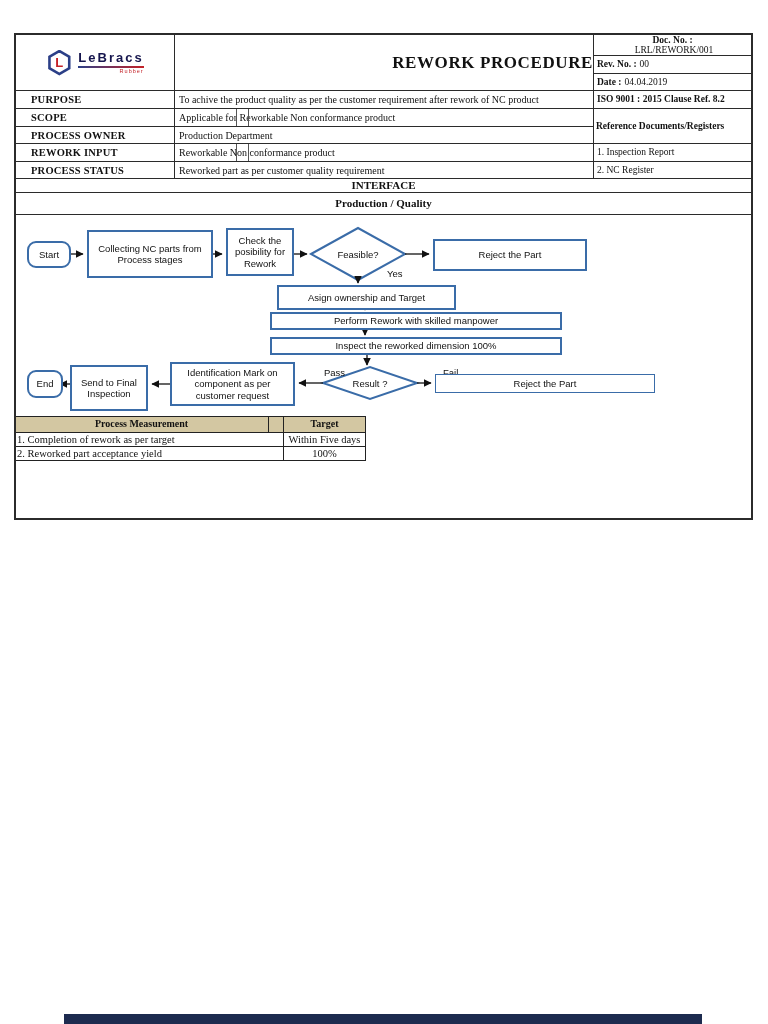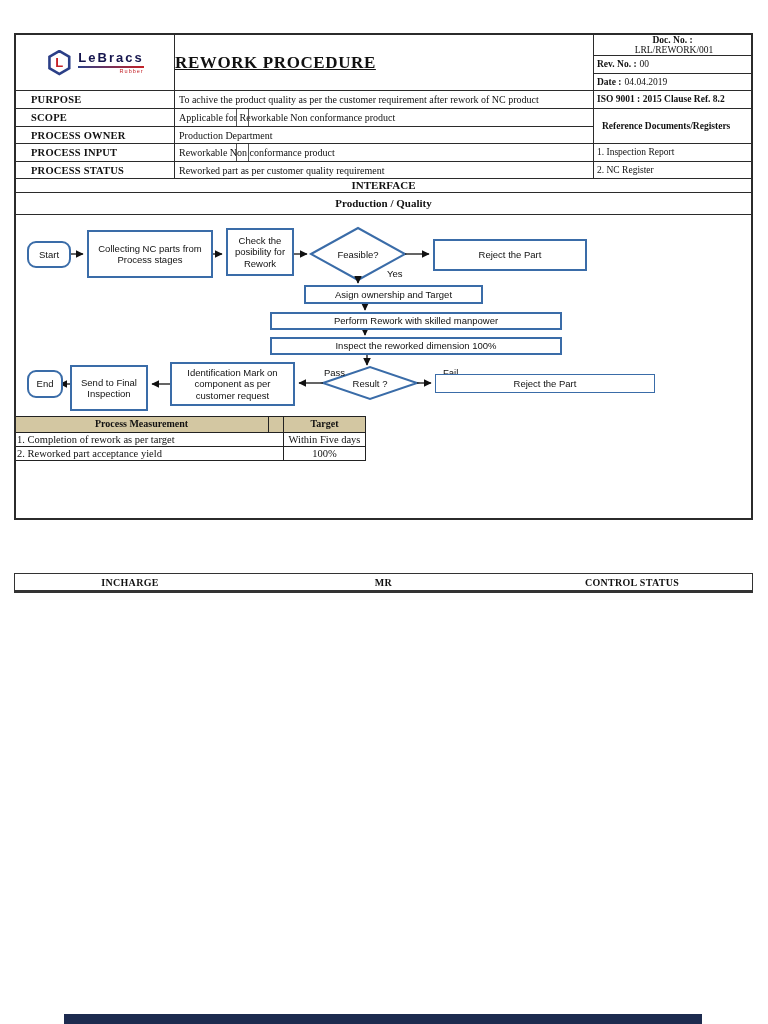--- a/index.html
+++ b/index.html
@@ -32,30 +32,30 @@
   .hex .inner{position:absolute;inset:3px;background:#fff;
     clip-path:polygon(50% 0,93% 25%,93% 75%,50% 100%,7% 75%,7% 25%);}
   .hex .mono{position:absolute;inset:0;display:flex;align-items:center;justify-content:center;
     font-family:"Liberation Sans",sans-serif;font-weight:bold;font-size:13px;color:var(--logo_red);}
   .brand{display:flex;flex-direction:column;line-height:1;}
   .brand-name{font-family:"Liberation Sans",sans-serif;font-weight:bold;font-size:13px;
     letter-spacing:2px;color:var(--logo_navy);}
   .brand-rule{height:2px;margin-top:2px;background:linear-gradient(to right,#2b3f87,var(--logo_red));}
   .brand-sub{font-family:"Liberation Sans",sans-serif;font-size:5.5px;color:var(--logo_red);
     text-align:right;margin-top:1px;letter-spacing:1px;}
-  .title-cell{display:flex;align-items:center;justify-content:flex-start;text-decoration:underline;}
+  .title-cell{display:flex;align-items:center;justify-content:flex-end;}
   .page-title{font-weight:bold;font-size:17px;letter-spacing:.6px;}
   .doc-info{display:flex;flex-direction:column;}
   .doc-info-row{flex:1;display:flex;align-items:center;padding-left:3px;font-size:9.5px;
     border-top:1px solid var(--table_border);white-space:nowrap;}
   .doc-info-row:first-child{border-top:none;flex-direction:column;}
   .doc-info-row b{margin-right:3px;}
   
   .iso{font-weight:bold;font-size:9.5px;line-height:17px;padding-left:3px;white-space:nowrap;}
-  .refdocs{display:flex;align-items:center;font-weight:bold;font-size:9.5px;padding-left:8px;}
+  .refdocs{display:flex;align-items:center;font-weight:bold;font-size:9.5px;padding-left:2px;}
   .refitem{font-size:9.5px;line-height:17px;padding-left:3px;}
   .hairline{position:absolute;top:0;bottom:0;width:1px;background:#555;}
   
   .banner{grid-column:1/4;text-align:center;font-weight:bold;}
   .interface-row{font-size:11px;line-height:13px;}
   .prodqual-row{font-size:11px;line-height:20px;}
   
   .flow-cell{grid-column:1/4;position:relative;font-family:"Liberation Sans",sans-serif;}
   .flow-svg{position:absolute;left:0;top:0;}
   .fbox{position:absolute;border:2px solid var(--box_border);background:#fff;display:flex;
@@ -132,21 +132,21 @@
     <div class="cell val">
       <span>Applicable for Reworkable Non conformance product</span>
       <span class="hairline" style="left:61px"></span>
       <span class="hairline" style="left:73px"></span>
     </div>
     <div class="cell refdocs" style="grid-row:3/5;grid-column:3;">Reference Documents/Registers</div>
 
     <div class="cell c1 lbl" style="grid-row:4;grid-column:1;">PROCESS OWNER</div>
     <div class="cell val" style="grid-row:4;grid-column:2;">Production Department</div>
 
-    <div class="cell c1 lbl" style="grid-row:5;grid-column:1;">PROCESS INPUT</div>
+    <div class="cell c1 lbl" style="grid-row:5;grid-column:1;">REWORK INPUT</div>
     <div class="cell val" style="grid-row:5;grid-column:2;">
       <span>Reworkable Non conformance product</span>
       <span class="hairline" style="left:61px"></span>
       <span class="hairline" style="left:73px"></span>
     </div>
     <div class="cell refitem" style="grid-row:5;grid-column:3;">1. Inspection Report</div>
 
     <div class="cell c1 lbl" style="grid-row:6;grid-column:1;">PROCESS STATUS</div>
     <div class="cell val" style="grid-row:6;grid-column:2;">Reworked part as per customer quality requirement</div>
     <div class="cell refitem" style="grid-row:6;grid-column:3;">2. NC Register</div>
@@ -179,21 +179,21 @@
         <line x1="54" y1="169" x2="44" y2="169" stroke="#111" stroke-width="1.3" marker-end="url(#ah)"></line>
       </svg>
 
       <div class="fbox rounded" style="left:11px;top:26px;width:44px;height:27px;">Start</div>
       <div class="fbox" style="left:71px;top:15px;width:126px;height:48px;">Collecting NC parts from Process stages</div>
       <div class="fbox" style="left:210px;top:13px;width:68px;height:48px;">Check the posibility for Rework</div>
       <div class="dtext" style="left:295px;top:13px;width:94px;height:52px;">Feasible?</div>
       <span class="flabel" style="left:394px;top:21px;">No</span>
       <div class="fbox" style="left:417px;top:24px;width:154px;height:32px;">Reject the Part</div>
       <span class="flabel" style="left:347px;top:53px;">Yes</span>
-      <div class="fbox" style="left:261px;top:70px;width:179px;height:19px;margin-left:27px;">Asign ownership and Target</div>
+      <div class="fbox" style="left:261px;top:70px;width:179px;height:25px;">Asign ownership and Target</div>
       <div class="fbox" style="left:254px;top:97px;width:292px;height:18px;">Perform Rework with skilled manpower</div>
       <div class="fbox" style="left:254px;top:122px;width:292px;height:18px;">Inspect the reworked dimension 100%</div>
       <div class="dtext" style="left:307px;top:152px;width:94px;height:32px;">Result ?</div>
       <span class="flabel" style="left:403px;top:152px;">Fail</span>
       <span class="flabel" style="left:284px;top:152px;">Pass</span>
       <div class="fbox thin" style="left:419px;top:159px;width:220px;height:19px;">Reject the Part</div>
       <div class="fbox" style="left:154px;top:147px;width:125px;height:44px;">Identification Mark on component as per customer request</div>
       <div class="fbox" style="left:54px;top:150px;width:78px;height:46px;">Send to Final Inspection</div>
       <div class="fbox rounded" style="left:11px;top:155px;width:36px;height:28px;">End</div>
 
@@ -204,20 +204,15 @@
 
         <div class="mcell mc1 mname" style="grid-column:1/3;">1. Completion of rework as per target</div>
         <div class="mcell mtarget">Within Five days</div>
 
         <div class="mcell mc1 mname" style="grid-column:1/3;">2. Reworked part acceptance yield</div>
         <div class="mcell mtarget">100%</div>
       </div>
     </div>
   </div>
 
-  <div class="footer">
-    <span class="foot-label foot-incharge">INCHARGE</span>
-    <span class="foot-label foot-mr">MR</span>
-    <span class="foot-label foot-control">CONTROL STATUS</span>
-  </div>
 
   <div class="bottom-bar"></div>
 </div>
 
 </body></html>

